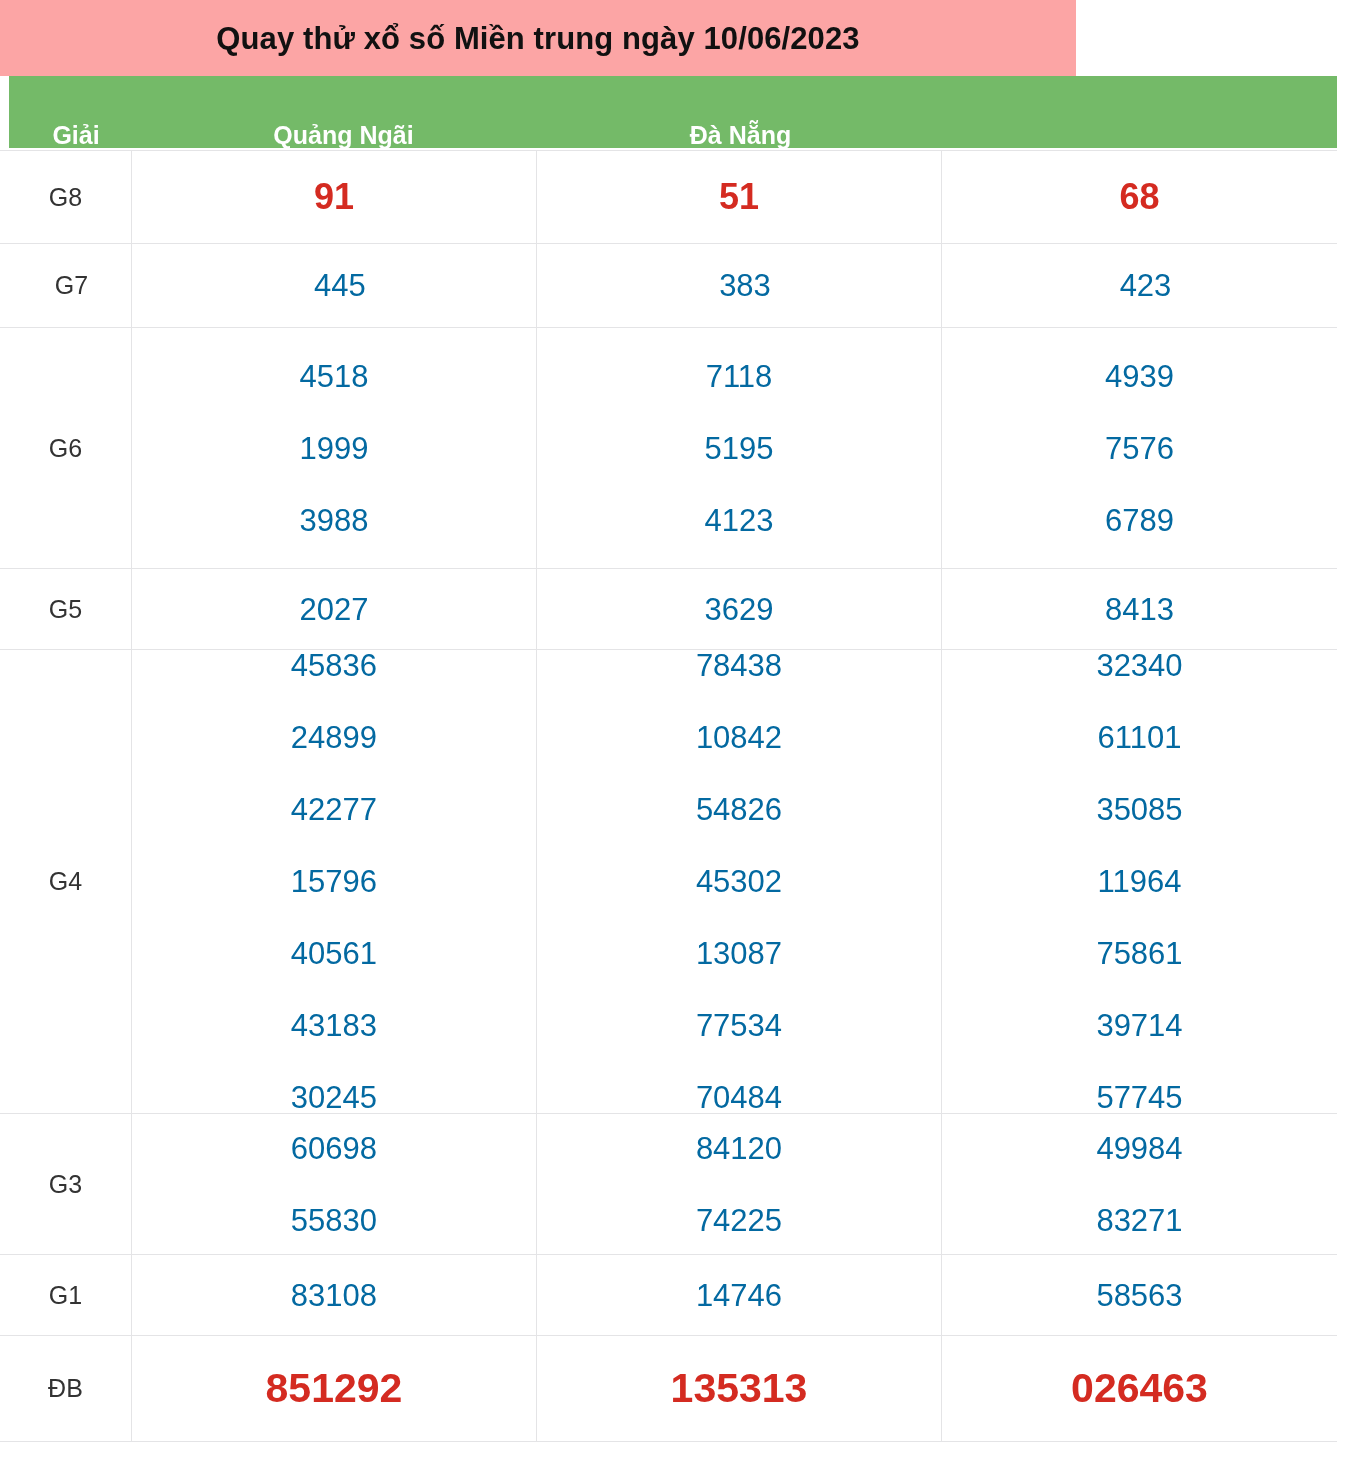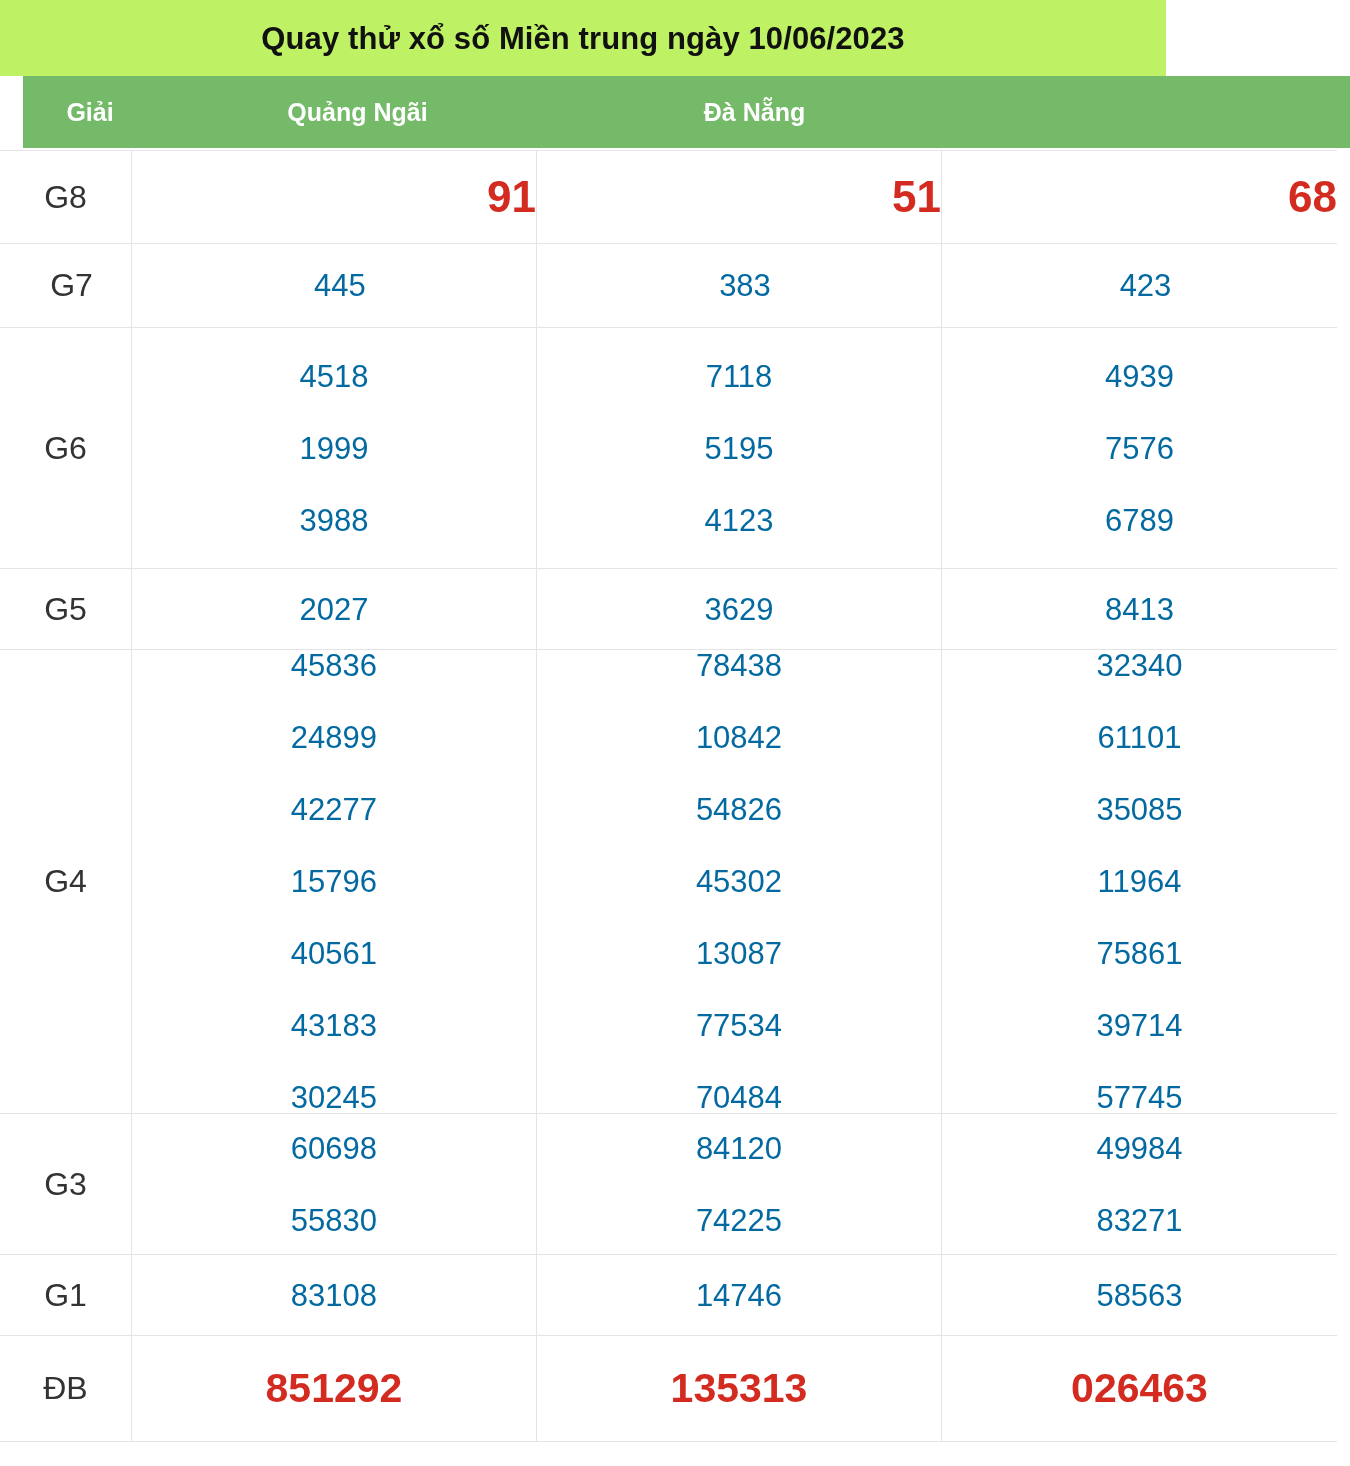--- a/index.html
+++ b/index.html
@@ -17,45 +17,45 @@
   .lottery-page {
     width: 1350px;
     height: 1466px;
     position: relative;
     background: #ffffff;
     box-sizing: border-box;
   }
 
   
   .title-bar {
-    width: 1166px;
+    width: 1076px;
     height: 76px;
-    background: #bef264;
+    background: #fca5a5;
     display: flex;
     align-items: center;
     justify-content: center;
     box-sizing: border-box;
   }
   .title-text {
     color: #111111;
     font-size: 31px;
     font-weight: bold;
     letter-spacing: 0.1px;
     line-height: 1;
     text-align: center;
   }
 
   
   .col-header {
     width: 1328px;
     height: 72px;
-    margin-left: 23px;
+    margin-left: 9px;
     background: #74ba68;
     display: flex;
-    align-items: center;
+    align-items: flex-end;
     box-sizing: border-box;
   }
   .col-header .hcell {
     color: #ffffff;
     font-size: 25px;
     font-weight: bold;
     text-align: center;
     line-height: 1;
   }
   .hcell.c-prize   { width: 134px; }
@@ -73,21 +73,21 @@
     border: 1px solid #e4e4e6;
     border-left: none;
     text-align: center;
     vertical-align: middle;
     color: #2b2b2b;
     font-size: 31px;
     padding: 0;
   }
   .results-table td.prize-label {
     border-left: none;
-    font-size: 32px;
+    font-size: 25px;
     color: #333333;
     width: 130px;
   }
   .results-table td.num-cell {
     width: 401px;
   }
   .results-table td.num-cell.last {
     width: 392px;
     border-right: none;
   }
@@ -102,21 +102,21 @@
   .num-line + .num-line {
     margin-top: 41px;
   }
 
   
   .row-g8 td.num-cell .num-line,
   .row-db td.num-cell .num-line {
     color: #d42b21;
     font-weight: bold;
   }
-  .row-g8 td.num-cell .num-line { font-size: 44px; text-align: right; }
+  .row-g8 td.num-cell .num-line { font-size: 36px; }
   .row-db td.num-cell .num-line { font-size: 41px; }
 
   
   .row-g8 td { height: 92px; }
   .row-g7 td { height: 83px; padding-left: 12px; }
   .row-g6 td { height: 240px; }
   .row-g5 td { height: 80px; }
   .row-g4 td { height: 420px; }
   .row-g3 td { height: 140px; }
   .row-g2 td { height: 80px; }

